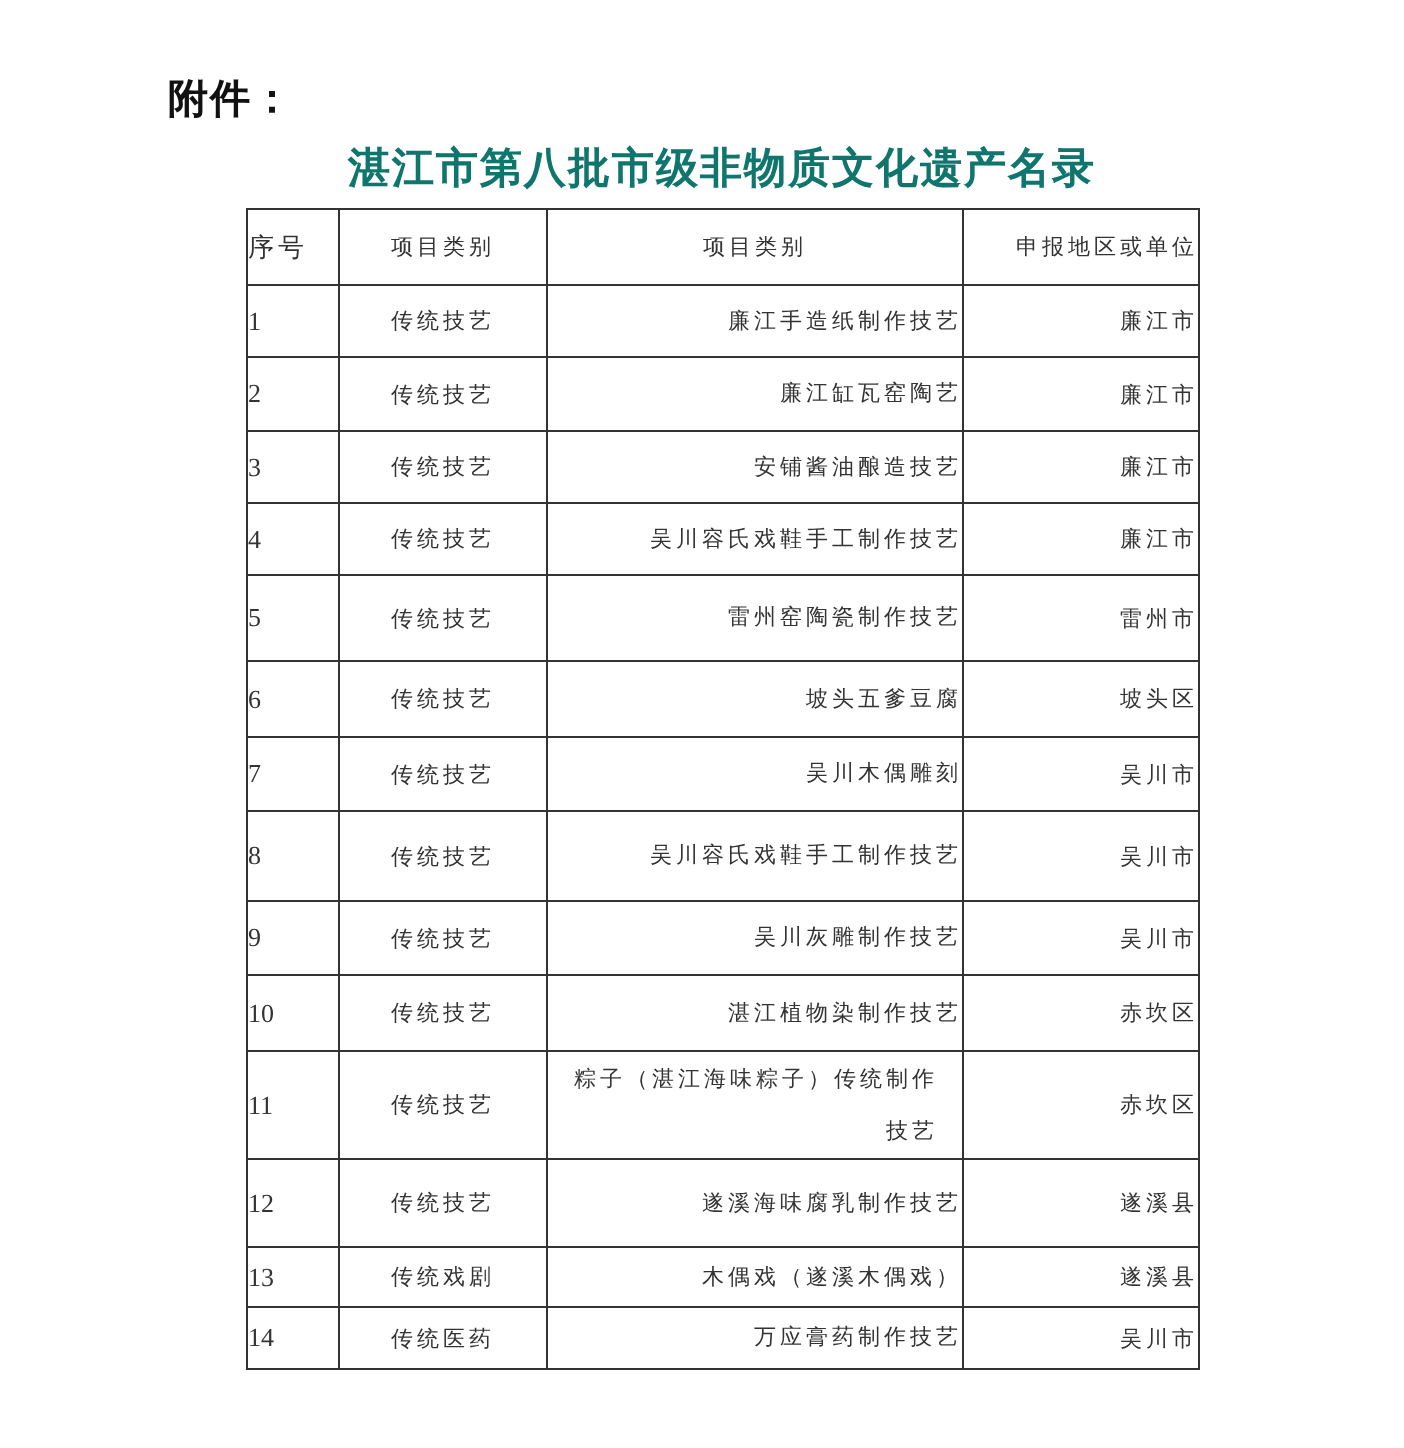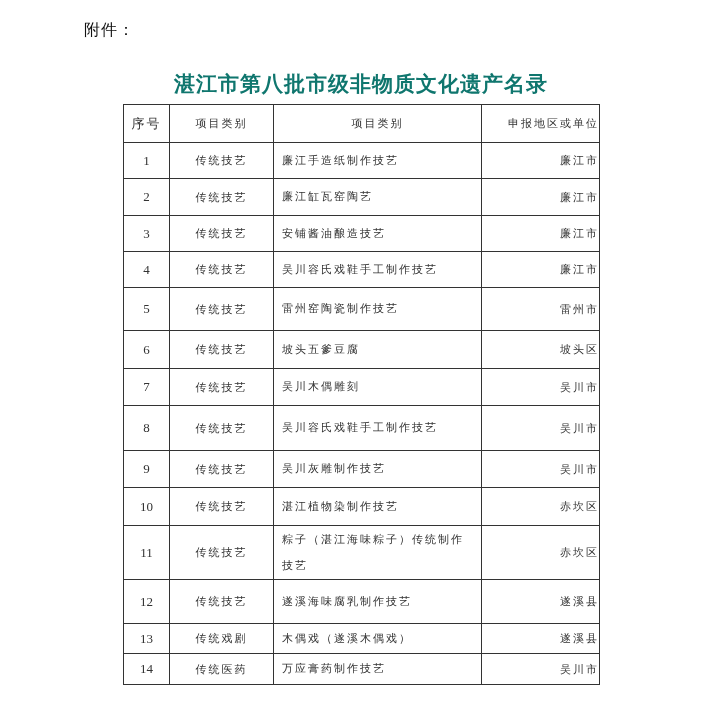--- a/index.html
+++ b/index.html
@@ -1,28 +1,28 @@
 <!DOCTYPE html>
 <html><head>
 <meta charset="utf-8">
 <style>
   html, body { margin:0; padding:0; background:#ffffff; }
   body { width:702px; height:724px; position:relative; overflow:hidden;
          font-family:"DejaVu Serif", "Liberation Serif", serif; color:#222; }
-  .attach { position:absolute; left:84px; top:20px; font-size:16px; font-weight:normal;
+  .attach { position:absolute; left:84px; top:36px; font-size:20px; font-weight:bold;
             font-family:"DejaVu Sans", sans-serif; color:#111; letter-spacing:1px; }
   .title { position:absolute; left:0; width:702px; top:70px; text-align:center;
            font-size:21px; font-weight:bold; font-family:"DejaVu Sans", sans-serif;
            color:#0f766e; letter-spacing:1px; padding-left:20px; box-sizing:border-box; }
   table { position:absolute; left:123px; top:104px; border-collapse:collapse;
           table-layout:fixed; }
   td { border:1.5px solid #333; font-size:11px; color:#333; padding:0; letter-spacing:2px; }
-  td.c0 { width:45px; text-align:center; font-family:"Liberation Serif", serif; letter-spacing:0; font-size:13px; }
+  td.c0 { width:45px; font-family:"Liberation Serif", serif; letter-spacing:0; font-size:13px; }
   td.c1 { width:103px; text-align:center; }
-  td.c2 { width:187px; text-align:left; padding-left:8px; line-height:26px; }
+  td.c2 { width:187px; text-align:right; padding-left:8px; line-height:26px; }
   td.c3 { width:117px; text-align:right;font-family:Liberation Serif, serif; }
 </style>
 </head>
 <body>
 
 <div class="attach">附件：</div>
 <div class="title">湛江市第八批市级非物质文化遗产名录</div>
 
 <table>
   <tbody>

